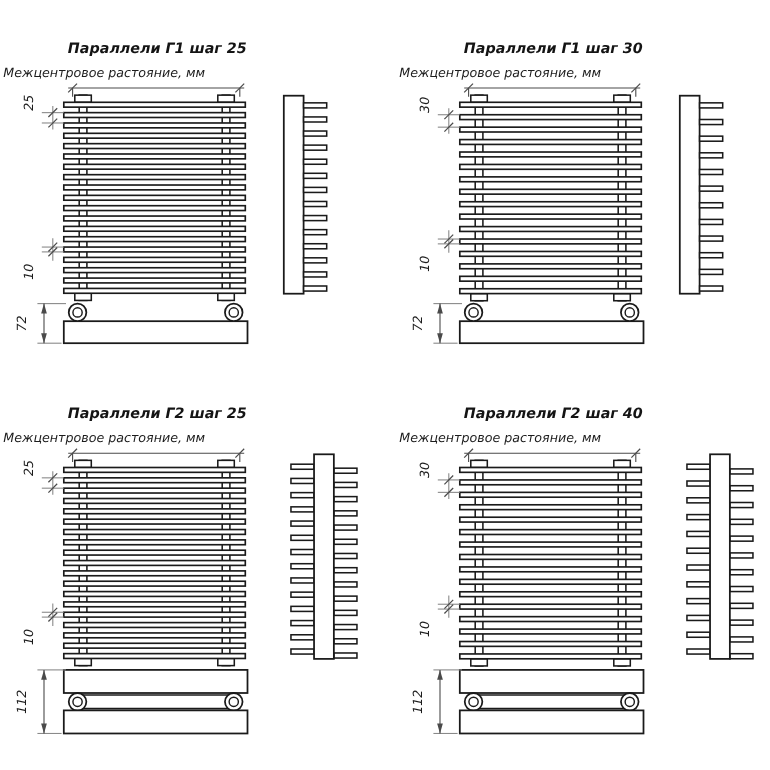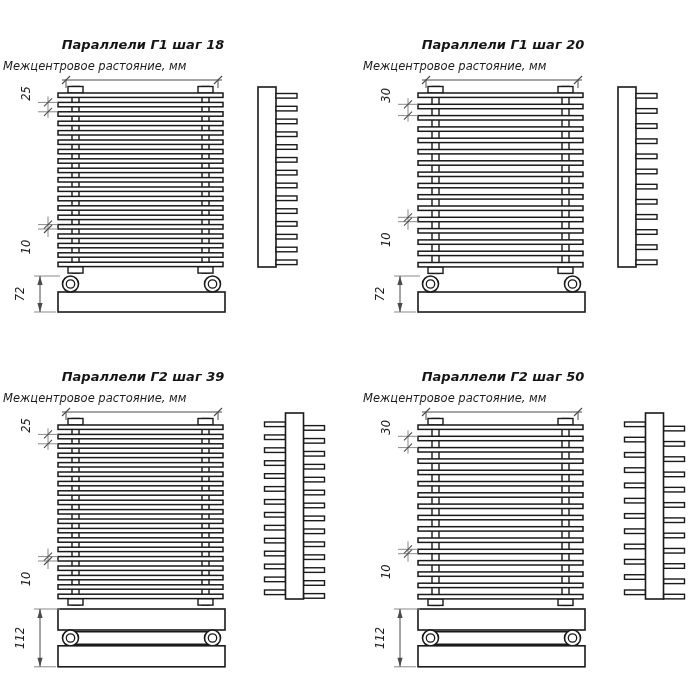--- a/index.html
+++ b/index.html
@@ -13,21 +13,21 @@
         font:italic 400 11.5px "DejaVu Sans",sans-serif;color:#1c1c1c;white-space:nowrap;}
   svg.draw{position:absolute;left:0;top:0;width:350px;height:350px;overflow:visible;}
   svg text{font-family:"DejaVu Sans",sans-serif;font-style:italic;}
 </style>
 </head>
 <body>
 
 <div class="sheet">
 
   <div class="quadrant q0">
-    <div class="dtitle">Параллели Г1 шаг 18</div>
+    <div class="dtitle">Параллели Г1 шаг 25</div>
     <div class="dsub">Межцентровое растояние, мм</div>
     <svg class="draw" viewBox="0 0 350 350">
         <g>
           <rect x="72" y="86.5" width="7" height="186.60000000000002" fill="#fff" stroke="#1a1a1a" stroke-width="1.4"></rect>
           <rect x="68" y="86.5" width="15" height="6.5" fill="#fff" stroke="#1a1a1a" stroke-width="1.4"></rect>
           <rect x="68" y="266.6" width="15" height="6.5" fill="#fff" stroke="#1a1a1a" stroke-width="1.4"></rect>
           <rect x="202" y="86.5" width="7" height="186.60000000000002" fill="#fff" stroke="#1a1a1a" stroke-width="1.4"></rect>
           <rect x="198" y="86.5" width="15" height="6.5" fill="#fff" stroke="#1a1a1a" stroke-width="1.4"></rect>
           <rect x="198" y="266.6" width="15" height="6.5" fill="#fff" stroke="#1a1a1a" stroke-width="1.4"></rect>
           <rect x="58" y="93" width="165" height="4.4" fill="#fff" stroke="#1a1a1a" stroke-width="1.5"></rect>
@@ -102,21 +102,21 @@
           <line x1="34" y1="312" x2="56" y2="312" stroke="#8a8a8a" stroke-width="1"></line>
           <line x1="40" y1="276" x2="40" y2="312" stroke="#4a4a4a" stroke-width="1"></line>
           <polygon points="40,276 37.4,285 42.6,285" fill="#4a4a4a"></polygon>
           <polygon points="40,312 37.4,303 42.6,303" fill="#4a4a4a"></polygon>
           <text x="24" y="294" text-anchor="middle" font-size="11.5" fill="#1c1c1c" transform="rotate(-90 24 294)">72</text>
         </g>
       </svg>
   </div>
 
   <div class="quadrant q1">
-    <div class="dtitle">Параллели Г1 шаг 20</div>
+    <div class="dtitle">Параллели Г1 шаг 30</div>
     <div class="dsub">Межцентровое растояние, мм</div>
     <svg class="draw" viewBox="0 0 350 350">
         <g>
           <rect x="72" y="86.5" width="7" height="186.89999999999998" fill="#fff" stroke="#1a1a1a" stroke-width="1.4"></rect>
           <rect x="68" y="86.5" width="15" height="6.5" fill="#fff" stroke="#1a1a1a" stroke-width="1.4"></rect>
           <rect x="68" y="266.9" width="15" height="6.5" fill="#fff" stroke="#1a1a1a" stroke-width="1.4"></rect>
           <rect x="202" y="86.5" width="7" height="186.89999999999998" fill="#fff" stroke="#1a1a1a" stroke-width="1.4"></rect>
           <rect x="198" y="86.5" width="15" height="6.5" fill="#fff" stroke="#1a1a1a" stroke-width="1.4"></rect>
           <rect x="198" y="266.9" width="15" height="6.5" fill="#fff" stroke="#1a1a1a" stroke-width="1.4"></rect>
           <rect x="58" y="93" width="165" height="4.4" fill="#fff" stroke="#1a1a1a" stroke-width="1.5"></rect>
@@ -186,21 +186,21 @@
           <line x1="34" y1="312" x2="56" y2="312" stroke="#8a8a8a" stroke-width="1"></line>
           <line x1="40" y1="276" x2="40" y2="312" stroke="#4a4a4a" stroke-width="1"></line>
           <polygon points="40,276 37.4,285 42.6,285" fill="#4a4a4a"></polygon>
           <polygon points="40,312 37.4,303 42.6,303" fill="#4a4a4a"></polygon>
           <text x="24" y="294" text-anchor="middle" font-size="11.5" fill="#1c1c1c" transform="rotate(-90 24 294)">72</text>
         </g>
       </svg>
   </div>
 
   <div class="quadrant q2">
-    <div class="dtitle">Параллели Г2 шаг 39</div>
+    <div class="dtitle">Параллели Г2 шаг 25</div>
     <div class="dsub">Межцентровое растояние, мм</div>
     <svg class="draw" viewBox="0 0 350 350">
         <g>
           <rect x="72" y="86.5" width="7" height="186.60000000000002" fill="#fff" stroke="#1a1a1a" stroke-width="1.4"></rect>
           <rect x="68" y="86.5" width="15" height="6.5" fill="#fff" stroke="#1a1a1a" stroke-width="1.4"></rect>
           <rect x="68" y="266.6" width="15" height="6.5" fill="#fff" stroke="#1a1a1a" stroke-width="1.4"></rect>
           <rect x="202" y="86.5" width="7" height="186.60000000000002" fill="#fff" stroke="#1a1a1a" stroke-width="1.4"></rect>
           <rect x="198" y="86.5" width="15" height="6.5" fill="#fff" stroke="#1a1a1a" stroke-width="1.4"></rect>
           <rect x="198" y="266.6" width="15" height="6.5" fill="#fff" stroke="#1a1a1a" stroke-width="1.4"></rect>
           <rect x="58" y="93" width="165" height="4.4" fill="#fff" stroke="#1a1a1a" stroke-width="1.5"></rect>
@@ -292,21 +292,21 @@
           <line x1="34" y1="334.8" x2="56" y2="334.8" stroke="#8a8a8a" stroke-width="1"></line>
           <line x1="40" y1="277" x2="40" y2="334.8" stroke="#4a4a4a" stroke-width="1"></line>
           <polygon points="40,277 37.4,286 42.6,286" fill="#4a4a4a"></polygon>
           <polygon points="40,334.8 37.4,325.8 42.6,325.8" fill="#4a4a4a"></polygon>
           <text x="24" y="305.9" text-anchor="middle" font-size="11.5" fill="#1c1c1c" transform="rotate(-90 24 305.9)">112</text>
         </g>
       </svg>
   </div>
 
   <div class="quadrant q3">
-    <div class="dtitle">Параллели Г2 шаг 50</div>
+    <div class="dtitle">Параллели Г2 шаг 40</div>
     <div class="dsub">Межцентровое растояние, мм</div>
     <svg class="draw" viewBox="0 0 350 350">
         <g>
           <rect x="72" y="86.5" width="7" height="186.89999999999998" fill="#fff" stroke="#1a1a1a" stroke-width="1.4"></rect>
           <rect x="68" y="86.5" width="15" height="6.5" fill="#fff" stroke="#1a1a1a" stroke-width="1.4"></rect>
           <rect x="68" y="266.9" width="15" height="6.5" fill="#fff" stroke="#1a1a1a" stroke-width="1.4"></rect>
           <rect x="202" y="86.5" width="7" height="186.89999999999998" fill="#fff" stroke="#1a1a1a" stroke-width="1.4"></rect>
           <rect x="198" y="86.5" width="15" height="6.5" fill="#fff" stroke="#1a1a1a" stroke-width="1.4"></rect>
           <rect x="198" y="266.9" width="15" height="6.5" fill="#fff" stroke="#1a1a1a" stroke-width="1.4"></rect>
           <rect x="58" y="93" width="165" height="4.4" fill="#fff" stroke="#1a1a1a" stroke-width="1.5"></rect>

